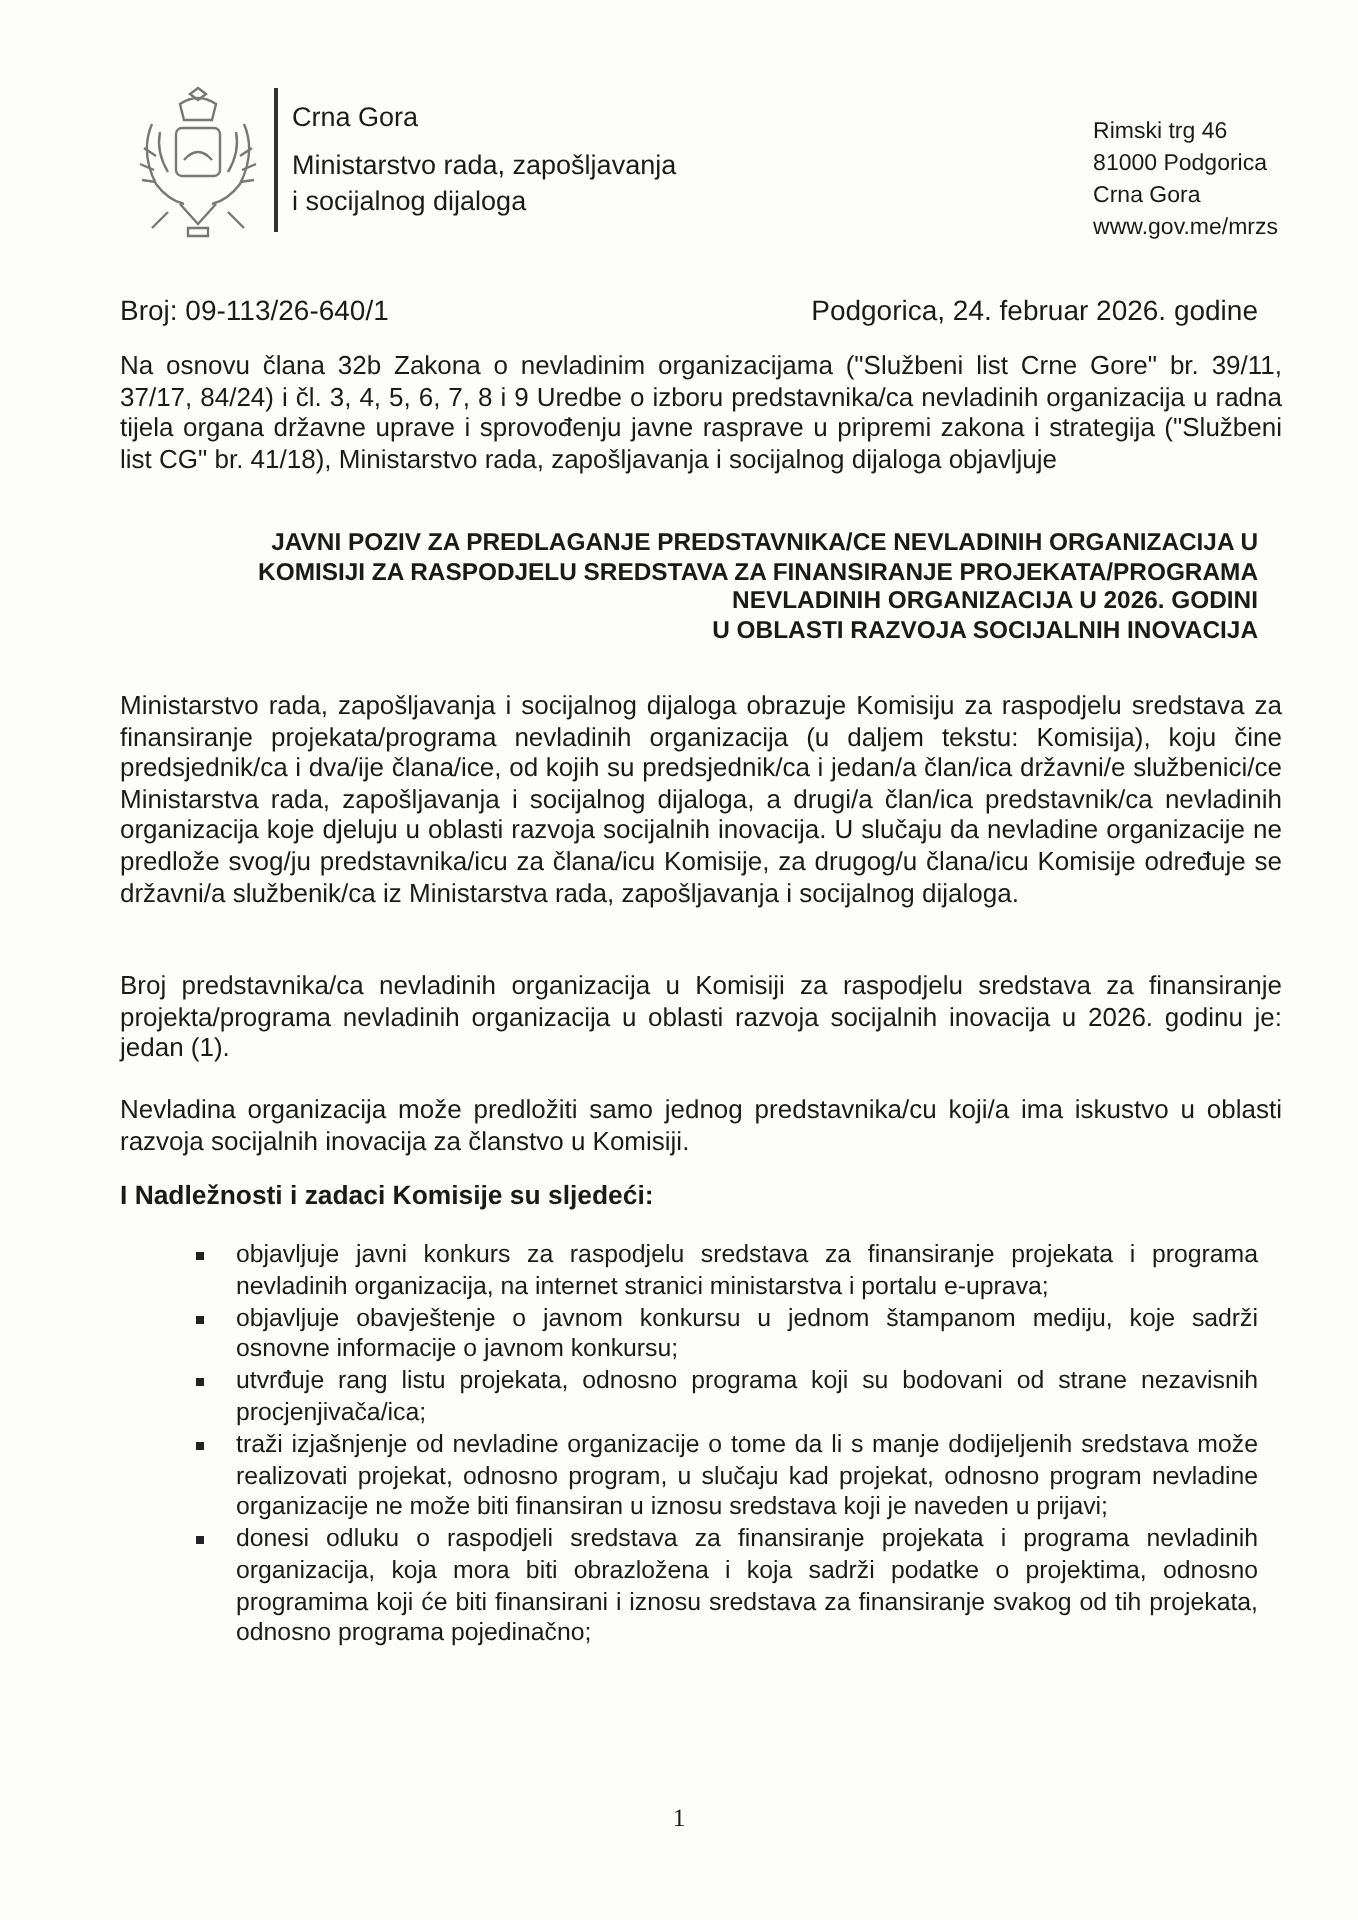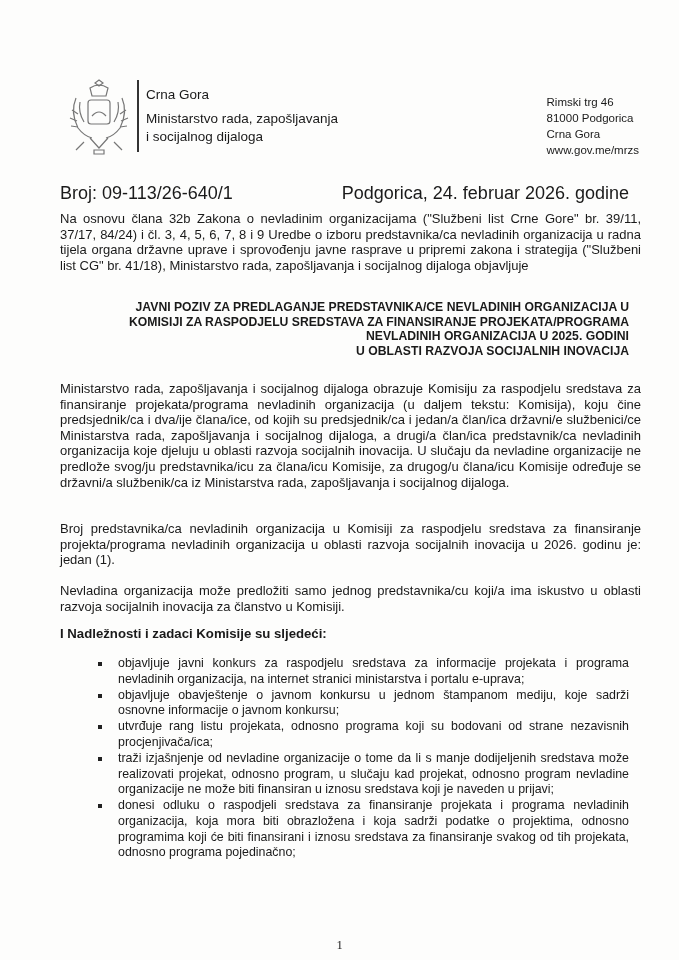--- a/index.html
+++ b/index.html
@@ -1,26 +1,26 @@
 <!DOCTYPE html>
 <html><head>
 <meta charset="utf-8">
 <style>
   html, body { margin: 0; padding: 0; }
   body {
     width: 679px; height: 960px; background: #fdfdfc; position: relative; overflow: hidden;
     font-family: "Liberation Sans", sans-serif; color: #1a1a1a;
   }
-  .page { position: absolute; left: 0; top: 0; width: 679px; height: 884px; margin-top: 36px; }
+  .page { position: absolute; left: 0; top: 0; width: 679px; height: 884px; }
   .crest { position: absolute; left: 66px; top: 40px; width: 66px; height: 82px; }
   .vbar { position: absolute; left: 137px; top: 44px; width: 2px; height: 72px; background: #333; }
   .org { position: absolute; left: 146px; top: 50px; font-size: 13.5px; line-height: 18px; }
   .org .country { margin-bottom: 6px; }
   .address { position: absolute; right: 40px; top: 58px; text-align: left; font-size: 11.5px; line-height: 16px; }
-  .refline { position: absolute; left: 60px; right: 50px; top: 147px; font-size: 18px; display: flex; justify-content: space-between; }
+  .refline { position: absolute; left: 60px; right: 50px; top: 147px; font-size: 14px; display: flex; justify-content: space-between; }
   .para { position: absolute; left: 60px; right: 38px; font-size: 13px; line-height: 15.6px; text-align: justify; }
   .title { position: absolute; left: 60px; right: 50px; top: 264px; text-align: right; font-weight: bold; font-size: 12.2px; line-height: 14.6px; }
   .section { position: absolute; left: 60px; top: 590px; font-weight: bold; font-size: 13.2px; }
   .blist { position: absolute; left: 98px; right: 50px; top: 620px; margin: 0; padding: 0; list-style: none; font-size: 12.4px; line-height: 15.6px; text-align: justify; }
   .blist li { position: relative; padding-left: 20px; margin-bottom: 0.5px; }
   .blist li::before { content: ""; position: absolute; left: 0; top: 6px; width: 4px; height: 4px; background: #222; }
   .pnum { position: absolute; left: 0; right: 0; top: 902px; text-align: center; font-family: "Liberation Serif", serif; font-size: 12.5px; }
 </style>
 </head>
 <body>
@@ -60,32 +60,32 @@
   <div class="refline">
     <span>Broj: 09-113/26-640/1</span>
     <span>Podgorica, 24. februar 2026. godine</span>
   </div>
 
   <div class="para" style="top:175px;">Na osnovu člana 32b Zakona o nevladinim organizacijama ("Službeni list Crne Gore" br. 39/11, 37/17, 84/24) i čl. 3, 4, 5, 6, 7, 8 i 9 Uredbe o izboru predstavnika/ca nevladinih organizacija u radna tijela organa državne uprave i sprovođenju javne rasprave u pripremi zakona i strategija ("Službeni list CG" br. 41/18), Ministarstvo rada, zapošljavanja i socijalnog dijaloga objavljuje</div>
 
   <div class="title">
     <div>JAVNI POZIV ZA PREDLAGANJE PREDSTAVNIKA/CE NEVLADINIH ORGANIZACIJA U</div>
     <div>KOMISIJI ZA RASPODJELU SREDSTAVA ZA FINANSIRANJE PROJEKATA/PROGRAMA</div>
-    <div>NEVLADINIH ORGANIZACIJA U 2025. GODINI</div>
+    <div>NEVLADINIH ORGANIZACIJA U 2026. GODINI</div>
     <div>U OBLASTI RAZVOJA SOCIJALNIH INOVACIJA</div>
   </div>
 
   <div class="para" style="top:345px;">Ministarstvo rada, zapošljavanja i socijalnog dijaloga obrazuje Komisiju za raspodjelu sredstava za finansiranje projekata/programa nevladinih organizacija (u daljem tekstu: Komisija), koju čine predsjednik/ca i dva/ije člana/ice, od kojih su predsjednik/ca i jedan/a član/ica državni/e službenici/ce Ministarstva rada, zapošljavanja i socijalnog dijaloga, a drugi/a član/ica predstavnik/ca nevladinih organizacija koje djeluju u oblasti razvoja socijalnih inovacija. U slučaju da nevladine organizacije ne predlože svog/ju predstavnika/icu za člana/icu Komisije, za drugog/u člana/icu Komisije određuje se državni/a službenik/ca iz Ministarstva rada, zapošljavanja i socijalnog dijaloga.</div>
   <div class="para" style="top:485px;">Broj predstavnika/ca nevladinih organizacija u Komisiji za raspodjelu sredstava za finansiranje projekta/programa nevladinih organizacija u oblasti razvoja socijalnih inovacija u 2026. godinu je: jedan (1).</div>
   <div class="para" style="top:547px;">Nevladina organizacija može predložiti samo jednog predstavnika/cu koji/a ima iskustvo u oblasti razvoja socijalnih inovacija za članstvo u Komisiji.</div>
 
   <div class="section">I Nadležnosti i zadaci Komisije su sljedeći:</div>
 
   <ul class="blist">
-    <li>objavljuje javni konkurs za raspodjelu sredstava za informacije projekata i programa nevladinih organizacija, na internet stranici ministarstva i portalu e-uprava;</li>
+    <li>objavljuje javni konkurs za raspodjelu sredstava za finansiranje projekata i programa nevladinih organizacija, na internet stranici ministarstva i portalu e-uprava;</li>
     <li>objavljuje obavještenje o javnom konkursu u jednom štampanom mediju, koje sadrži osnovne informacije o javnom konkursu;</li>
     <li>utvrđuje rang listu projekata, odnosno programa koji su bodovani od strane nezavisnih procjenjivača/ica;</li>
     <li>traži izjašnjenje od nevladine organizacije o tome da li s manje dodijeljenih sredstava može realizovati projekat, odnosno program, u slučaju kad projekat, odnosno program nevladine organizacije ne može biti finansiran u iznosu sredstava koji je naveden u prijavi;</li>
     <li>donesi odluku o raspodjeli sredstava za finansiranje projekata i programa nevladinih organizacija, koja mora biti obrazložena i koja sadrži podatke o projektima, odnosno programima koji će biti finansirani i iznosu sredstava za finansiranje svakog od tih projekata, odnosno programa pojedinačno;</li>
   </ul>
 
   <div class="pnum">1</div>
 </div>
 
 </body></html>

